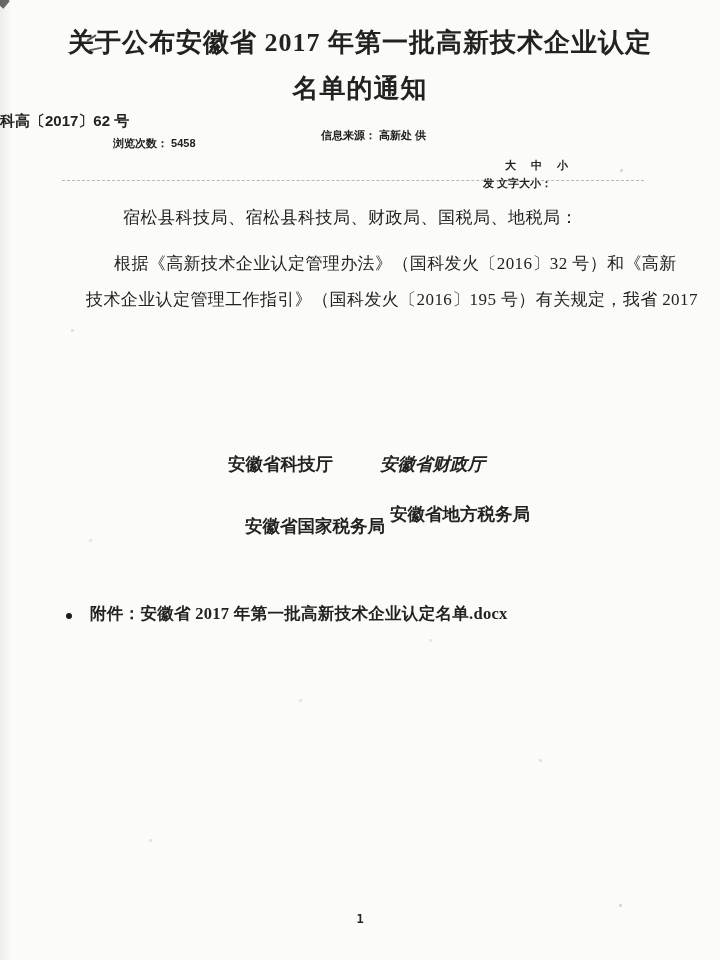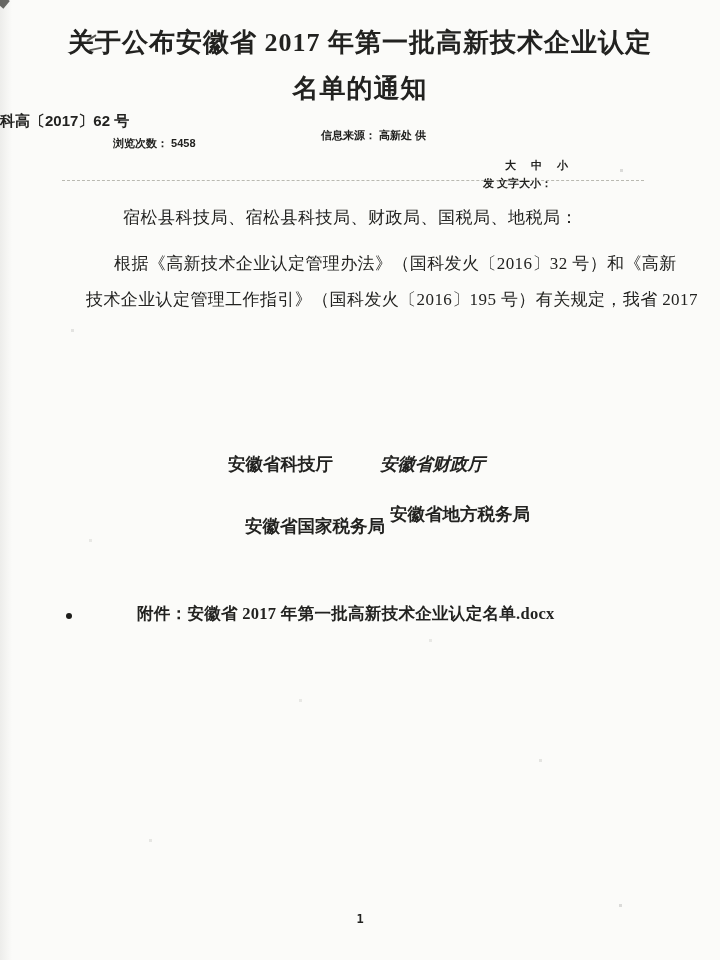--- a/index.html
+++ b/index.html
@@ -69,21 +69,21 @@
   .sig.r1a{left:228px;top:452px;}
   .sig.r1b{left:380px;top:452px;font-style:italic;}
   .sig.r2a{left:225px;top:514px;margin-left:20px;}
   .sig.r2b{left:390px;top:502px;}
   .date-line{position:absolute;left:253px;top:552px;font-size:17.5px;
     font-weight:400;white-space:nowrap;}
 
   .bullet{position:absolute;left:66px;top:613px;width:6px;height:6px;
     border-radius:50%;background:#1d1d1b;}
   .attachment{position:absolute;left:90px;top:603px;font-size:16.5px;
-    font-weight:600;letter-spacing:.3px;white-space:nowrap;margin-left:47px;}
+    font-weight:600;letter-spacing:.3px;white-space:nowrap;}
 
   .page-number{position:absolute;left:0;top:912px;width:720px;text-align:center;
     font-family:"DejaVu Sans Mono","Liberation Mono",monospace;
     font-size:12px;font-weight:700;}
 </style>
 </head>
 <body>
 
 <div class="page">
 

